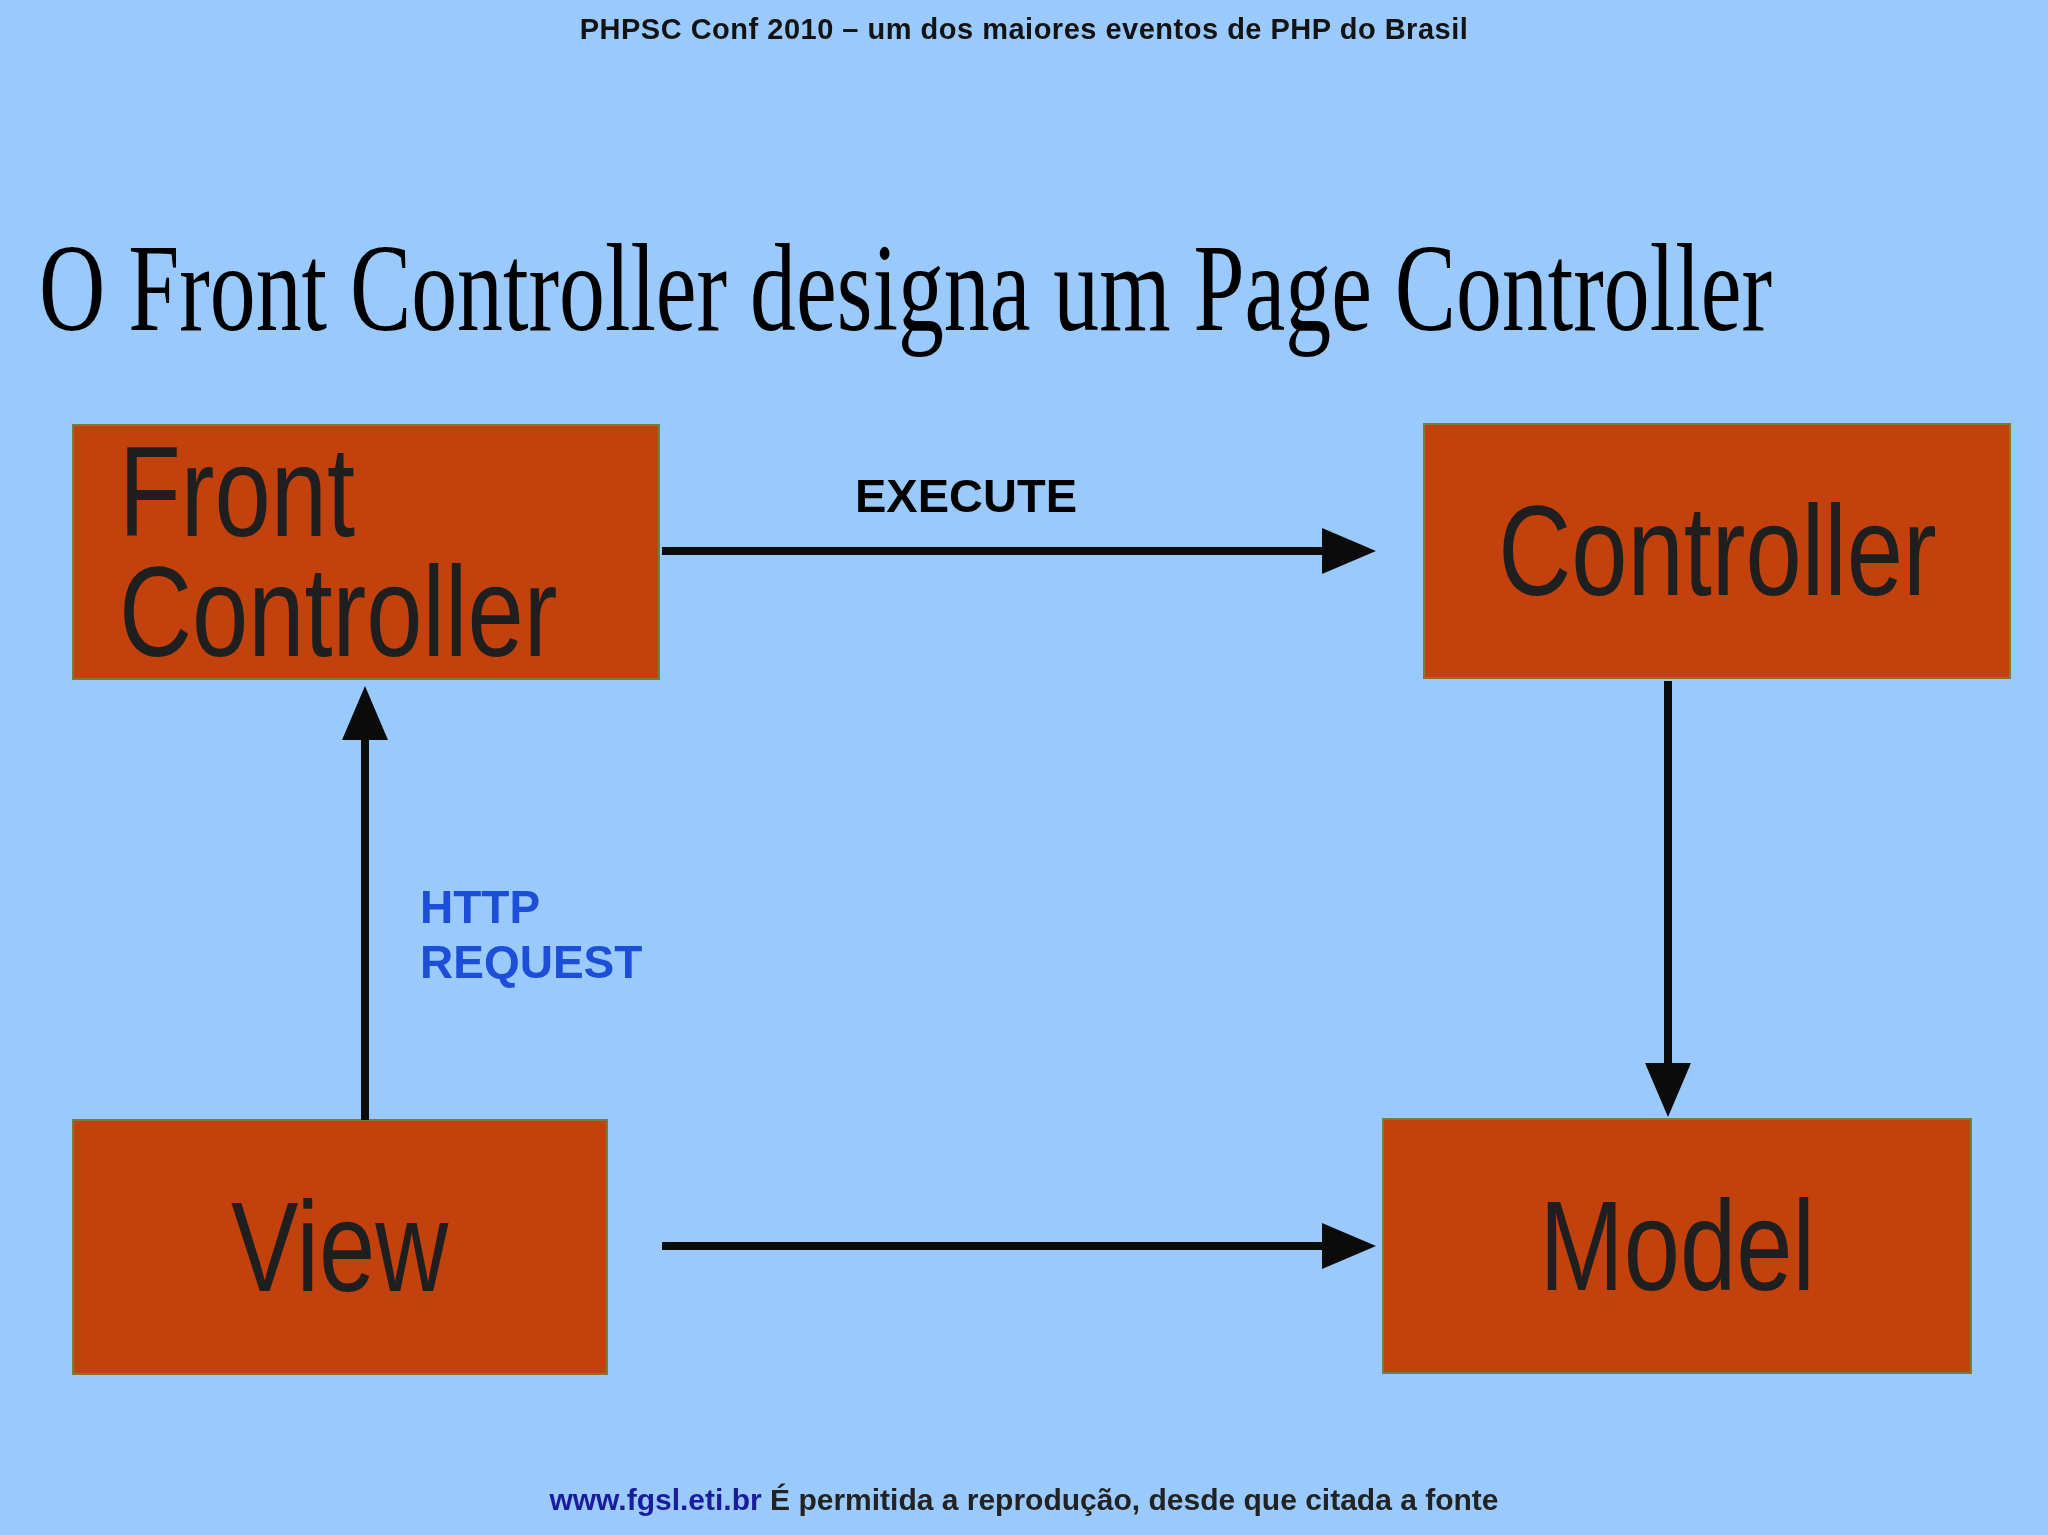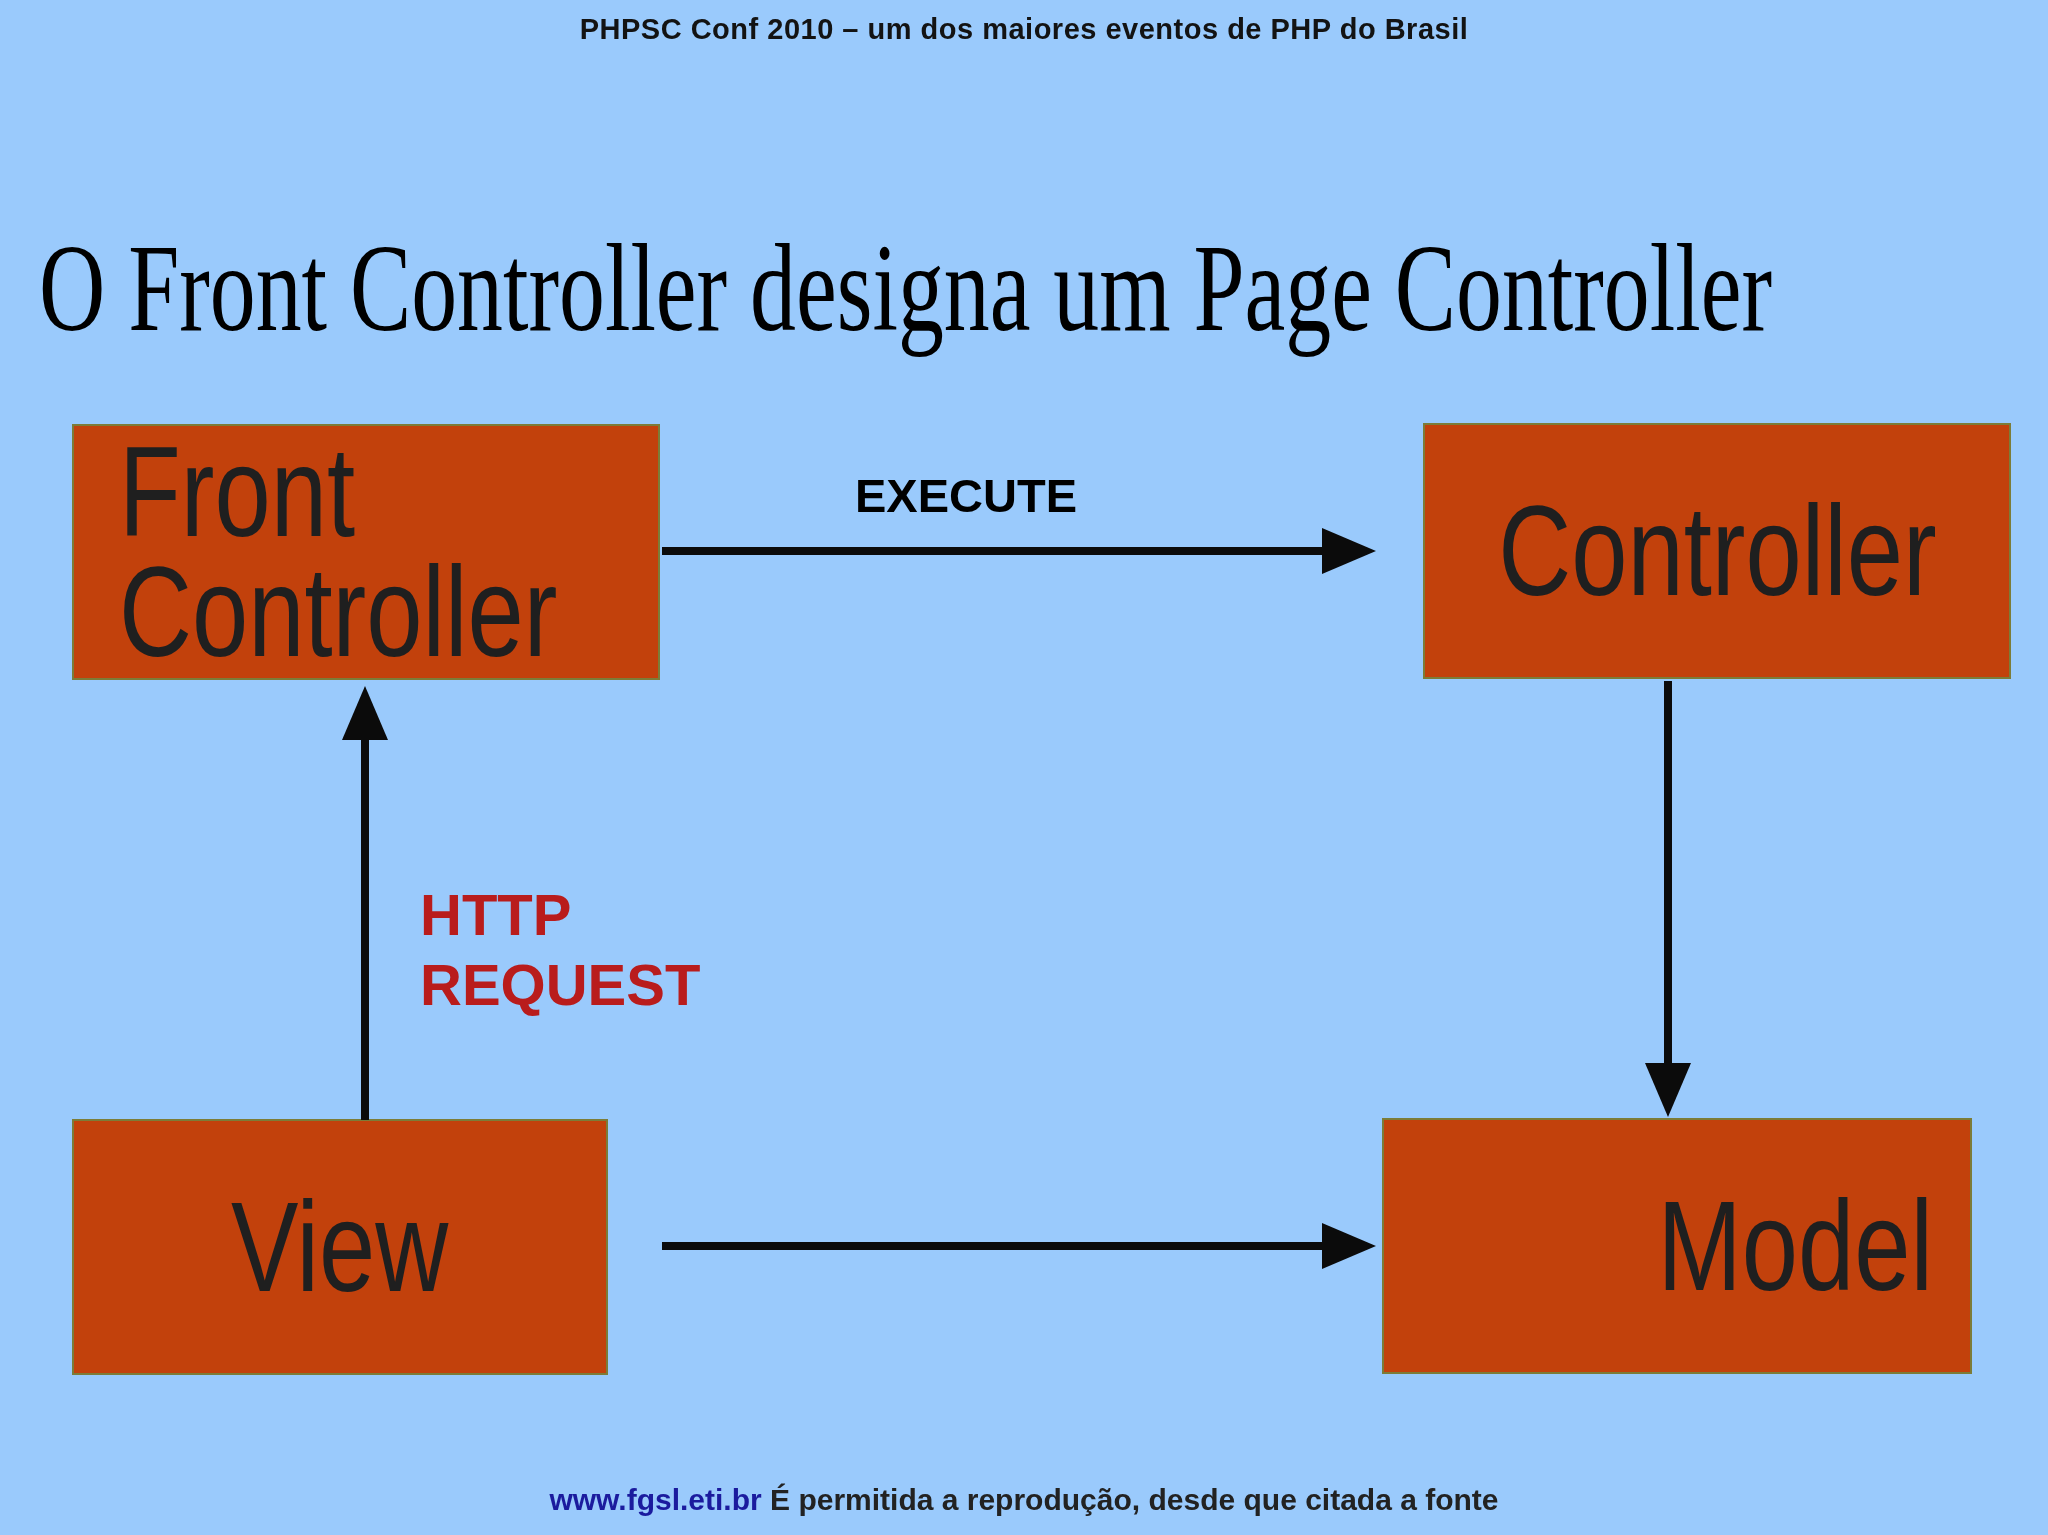--- a/index.html
+++ b/index.html
@@ -35,36 +35,36 @@
     transform:scaleX(0.79); transform-origin:center center;
     text-align:center; white-space:nowrap;
   }
   .box-front-controller { left:72px; top:424px; width:588px; height:256px; justify-content:flex-start; }
   .box-front-controller .lbl {
     transform-origin:left center; margin-left:45px; text-align:left;
     white-space:normal; width:600px;
   }
   .box-controller { left:1378px; top:423px; width:588px; height:256px;margin-left:45px; }
   .box-view       { left:72px;   top:1119px; width:536px; height:256px; }
-  .box-model      { left:1382px; top:1118px; width:590px; height:256px;justify-content:flex-end; }
+  .box-model      { left:1382px; top:1118px; width:590px; height:256px; }
 
   .hline { position:absolute; height:8px; background:#0b0b0b; }
   .vline { position:absolute; width:8px;  background:#0b0b0b; }
   .head  { position:absolute; width:0; height:0; }
   .head-right { border-top:23px solid transparent; border-bottom:23px solid transparent; border-left:54px solid #0b0b0b; }
   .head-up    { border-left:23px solid transparent; border-right:23px solid transparent; border-bottom:54px solid #0b0b0b; }
   .head-down  { border-left:23px solid transparent; border-right:23px solid transparent; border-top:54px solid #0b0b0b; }
 
   .line-execute      { left:662px;  top:547px;  width:660px; }
   .head-execute      { left:1322px; top:528px; }
   .lbl-execute       { position:absolute; left:855px; top:468px; font-size:47px; font-weight:bold; color:#000000; }
 
   .line-http         { left:361px;  top:738px;  height:382px; }
   .head-http         { left:342px;  top:686px; }
-  .lbl-http          { position:absolute; left:420px; top:880px; width:300px; font-size:58px; font-weight:bold; line-height:1.2; color:#b91c1c; }
+  .lbl-http          { position:absolute; left:420px; top:880px; width:300px; font-size:46px; font-weight:bold; line-height:1.2; color:#1d4ed8; }
 
   .line-ctrl-model   { left:1664px; top:681px;  height:384px; }
   .head-ctrl-model   { left:1645px; top:1063px; }
 
   .line-view-model   { left:662px;  top:1242px; width:660px; }
   .head-view-model   { left:1322px; top:1223px; }
 
   .footer {
     position:absolute; top:1483px; left:0; width:100%;
     text-align:center; font-size:30px; color:#222;font-weight:bold;

